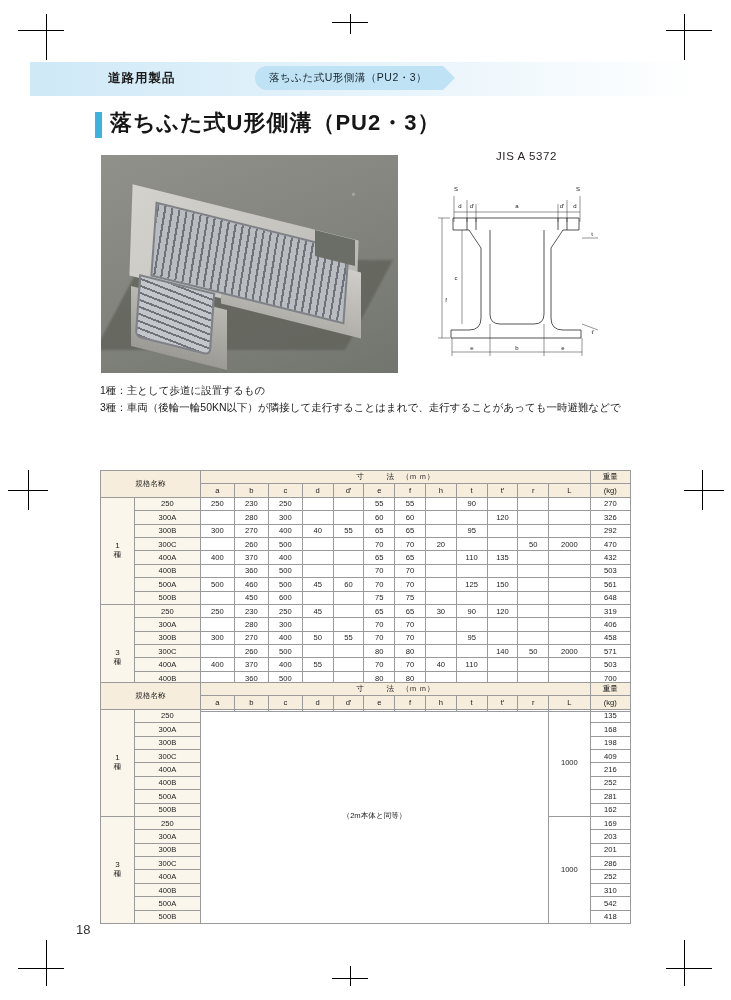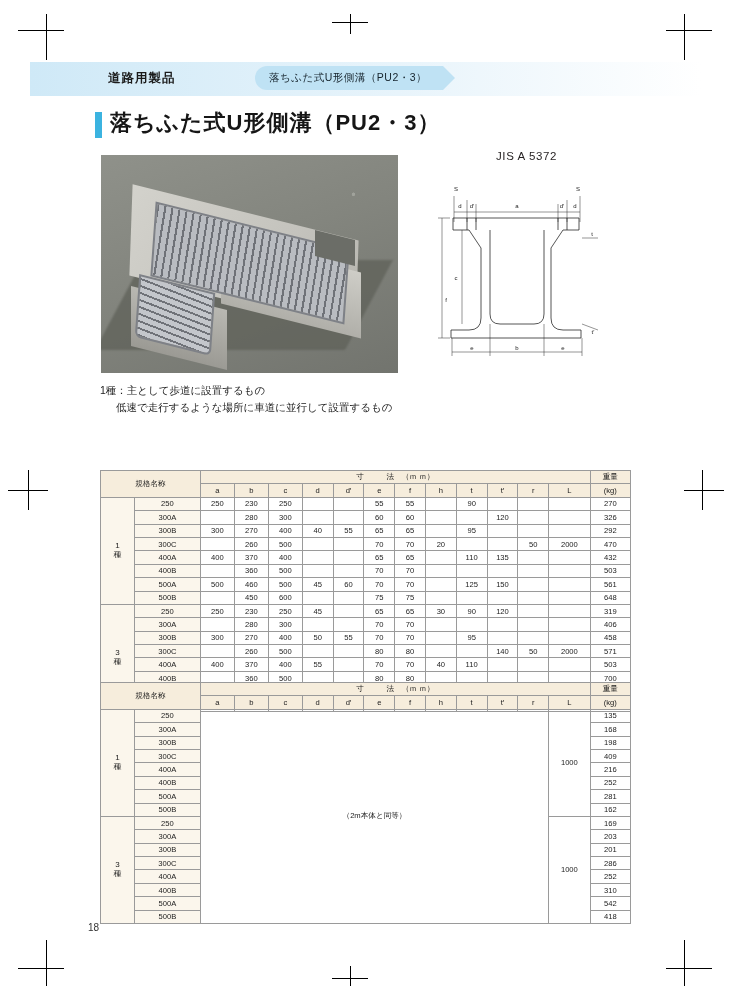--- a/index.html
+++ b/index.html
@@ -122,21 +122,21 @@
     height:12.4px;
     font-weight:normal;
   }
   .hdr{background:#f6eddc;font-size:7.6px;}
   .namecell{background:#fbf6ec;}
   .tbl1{left:100px;top:470px;width:531px;}
   .tbl2{left:100px;top:682px;width:531px;}
   .kind{background:#fbf6ec;font-size:8px;letter-spacing:0px;line-height:1.1;}
   .vcenter{vertical-align:middle;}
 
-  .pageno{position:absolute;left:88px;top:922px;font-size:10px;color:#333;}
+  .pageno{position:absolute;left:76px;top:922px;font-size:13px;color:#333;}
 </style>
 </head>
 <body>
 
 <div class="page">
 
   <div class="crop h" style="left:18px;top:30px;width:46px;"></div>
   <div class="crop v" style="left:46px;top:14px;height:46px;"></div>
   <div class="crop h" style="left:666px;top:30px;width:46px;"></div>
   <div class="crop v" style="left:684px;top:14px;height:46px;"></div>
@@ -225,21 +225,21 @@
         <text x="161" y="156">t′</text>
         <text x="40" y="172">e</text>
         <text x="85" y="172">b</text>
         <text x="131" y="172">e</text>
       </g>
     </svg>
   </div>
 
   <div class="notes">
     <div>1種：主として歩道に設置するもの</div>
-    <div class="indent">低速で走行するような場所に車道に並行して設置するもの</div>
+    <div>3種：車両（後輪一輪50KN以下）が隣接して走行することはまれで、走行することがあっても一時避難などで</div>
   </div>
 
   <table class="tbl1">
     <colgroup>
       <col style="width:32px">
         <col style="width:62px">
       <col style="width:32px">
         <col style="width:32px">
         <col style="width:32px">
       <col style="width:29px">

